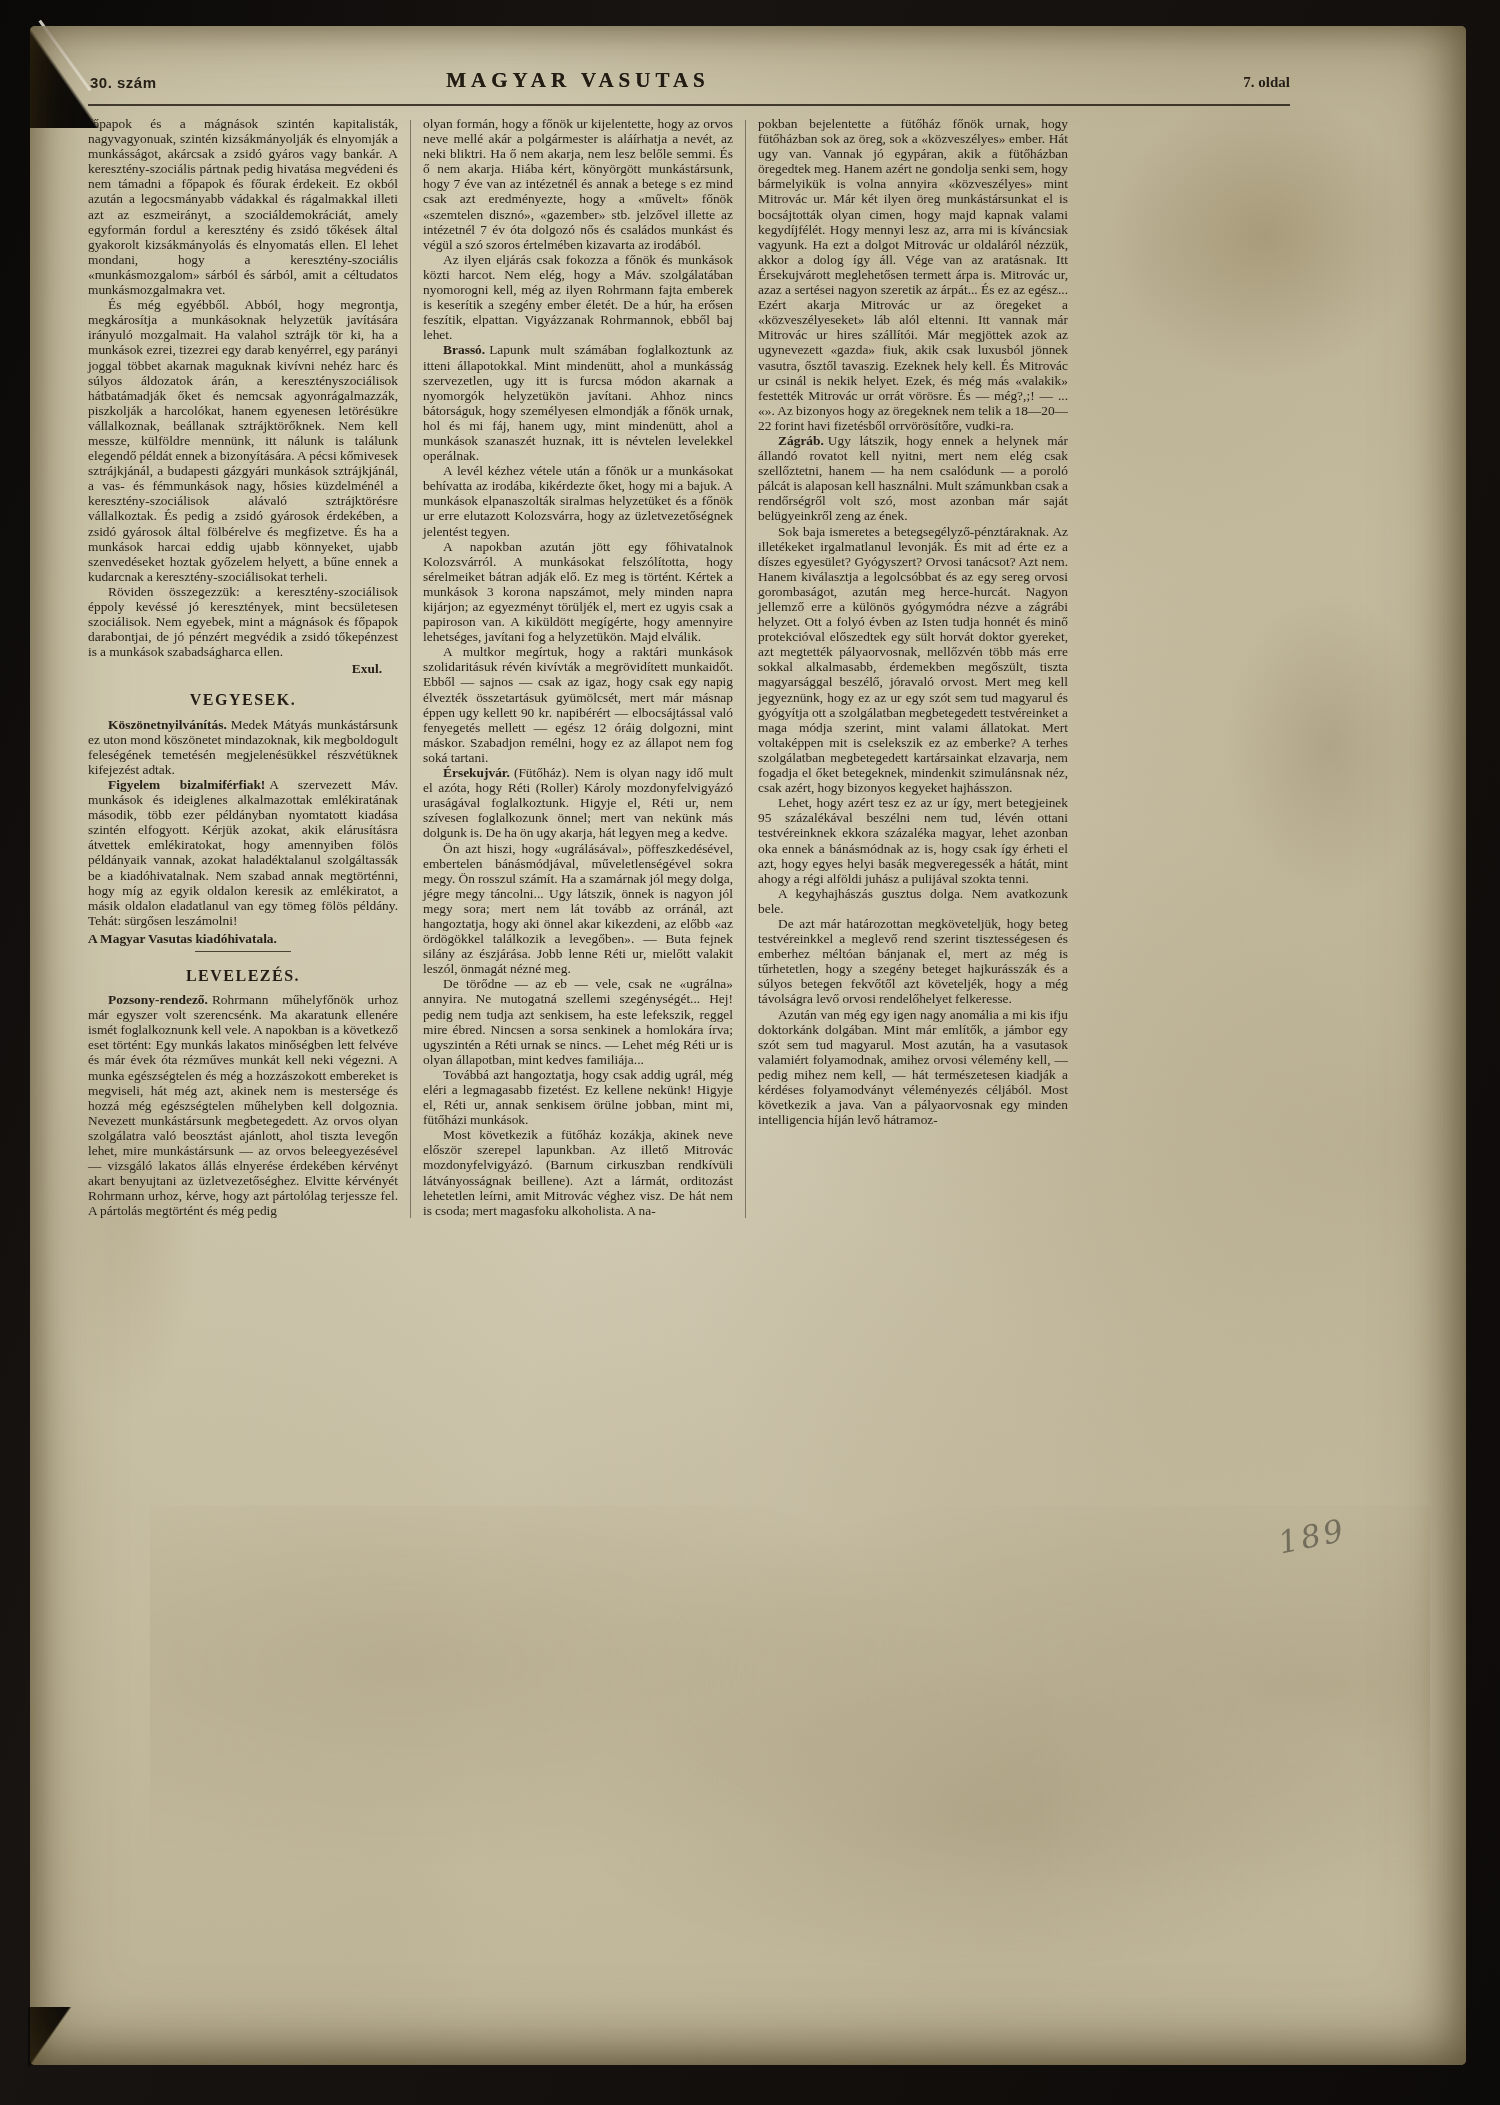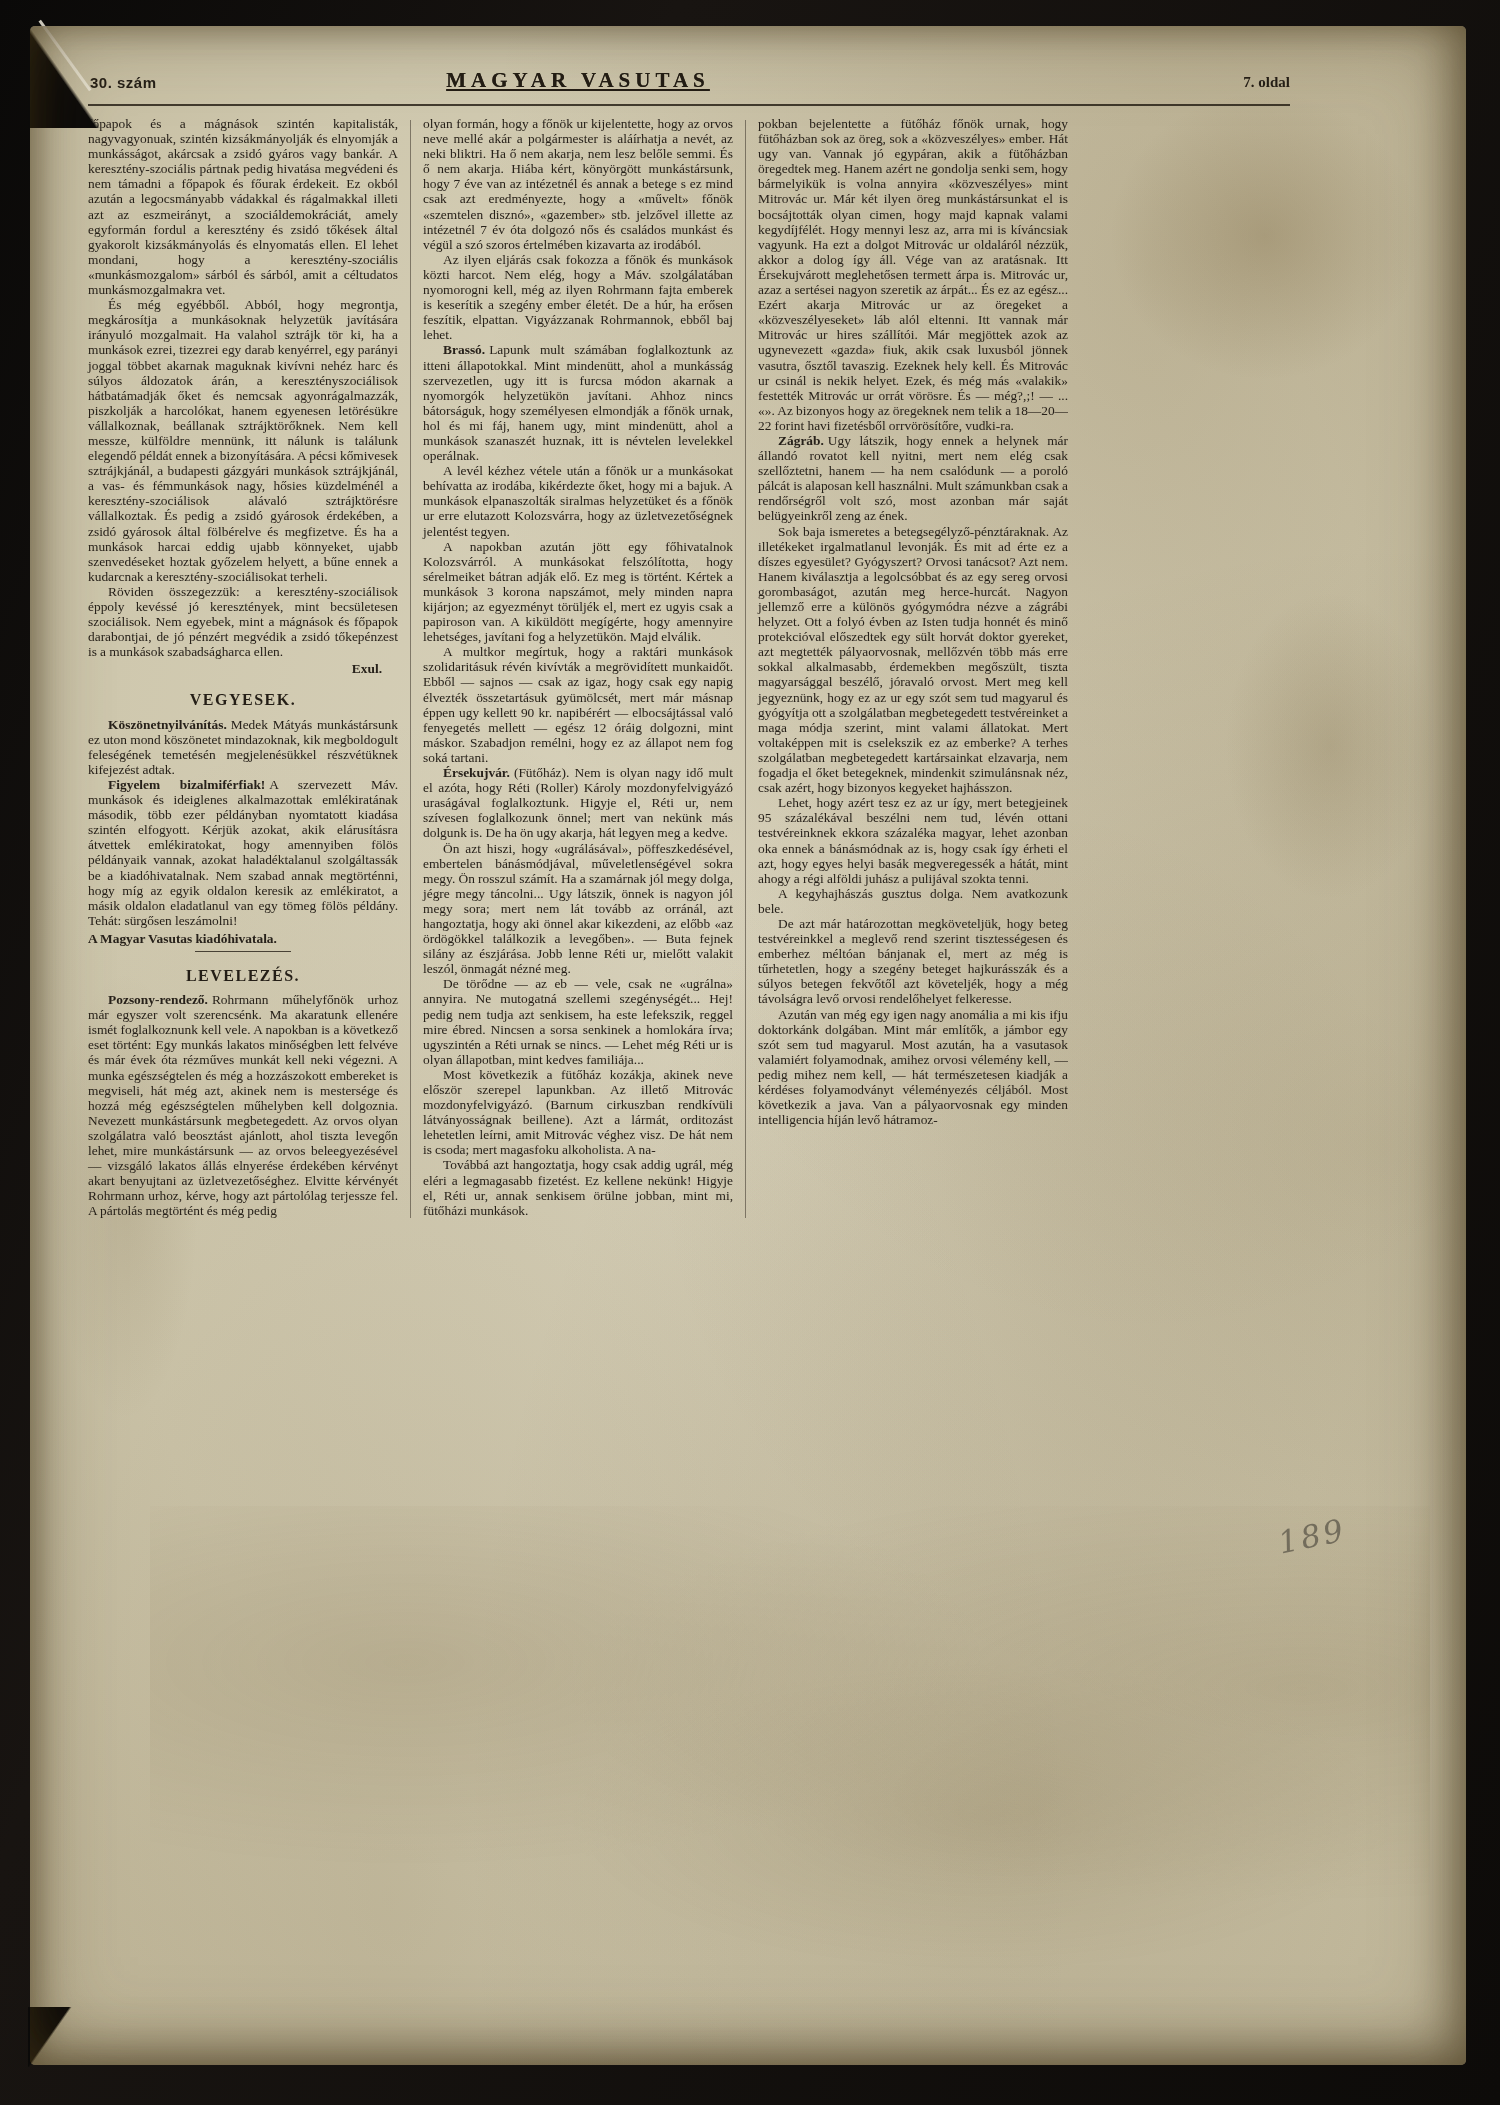--- a/index.html
+++ b/index.html
@@ -56,21 +56,21 @@
   .corner-bl {
     position:absolute; left:-2px; bottom:-2px; width:46px; height:60px;
     background:linear-gradient(-55deg, rgba(11,10,9,0) 50%, #0b0a09 53%);
   }
 
   .masthead { position:absolute; left:58px; top:42px; width:1202px; height:30px; color:#241e16; }
   .issue   { position:absolute; left:2px; top:6px; font-family:"Liberation Sans",sans-serif;
              font-weight:700; font-size:15px; letter-spacing:.5px; }
   .title   { position:absolute; left:0; top:0; width:980px; margin:0; text-align:center;
              font-size:21px; font-weight:700; letter-spacing:5px; color:#221c14;
-             text-shadow:0 0 .6px rgba(34,28,20,.8);text-decoration:underline; }
+             text-shadow:0 0 .6px rgba(34,28,20,.8); }
   .pageno  { position:absolute; right:0; top:6px; font-family:Liberation Serif, serif;
              font-weight:700; font-size:15px; }
   .head-rule { position:absolute; left:58px; top:78px; width:1202px; height:0;
                border-top:2px solid rgba(35,28,18,.82); }
 
   .text-block { position:absolute; left:58px; top:90px; width:980px; display:flex;
                 align-items:stretch; color:#27211a; }
   .col { width:310px; font-size:13.4px; line-height:15.1px; text-align:justify;
          hyphens:auto; -webkit-hyphens:auto; word-spacing:-0.2px; }
   .col-rule { width:0; border-left:1px solid rgba(43,36,28,.5); margin:4px 12px 0 12px; }
@@ -124,22 +124,22 @@
       <section class="col">
           <p class="para noindent"><span>olyan formán, hogy a főnök ur kijelentette, hogy az orvos neve mellé akár a polgármester is aláírhatja a nevét, az neki bliktri. Ha ő nem akarja, nem lesz belőle semmi. És ő nem akarja. Hiába kért, könyörgött munkástársunk, hogy 7 éve van az intézetnél és annak a betege s ez mind csak azt eredményezte, hogy a «művelt» főnök «szemtelen disznó», «gazember» stb. jelzővel illette az intézetnél 7 év óta dolgozó nős és családos munkást és végül a szó szoros értelmében kizavarta az irodából.</span></p>
           <p class="para"><span>Az ilyen eljárás csak fokozza a főnök és munkások közti harcot. Nem elég, hogy a Máv. szolgálatában nyomorogni kell, még az ilyen Rohrmann fajta emberek is keserítik a szegény ember életét. De a húr, ha erősen feszítik, elpattan. Vigyázzanak Rohrmannok, ebből baj lehet.</span></p>
           <p class="para"><b class="lead">Brassó.</b><span>Lapunk mult számában foglalkoztunk az itteni állapotokkal. Mint mindenütt, ahol a munkásság szervezetlen, ugy itt is furcsa módon akarnak a nyomorgók helyzetükön javítani. Ahhoz nincs bátorságuk, hogy személyesen elmondják a főnök urnak, hol és mi fáj, hanem ugy, mint mindenütt, ahol a munkások szanaszét huznak, itt is névtelen levelekkel operálnak.</span></p>
           <p class="para"><span>A levél kézhez vétele után a főnök ur a munkásokat behívatta az irodába, kikérdezte őket, hogy mi a bajuk. A munkások elpanaszolták siralmas helyzetüket és a főnök ur erre elutazott Kolozsvárra, hogy az üzletvezetőségnek jelentést tegyen.</span></p>
           <p class="para"><span>A napokban azután jött egy főhivatalnok Kolozsvárról. A munkásokat felszólította, hogy sérelmeiket bátran adják elő. Ez meg is történt. Kértek a munkások 3 korona napszámot, mely minden napra kijárjon; az egyezményt törüljék el, mert ez ugyis csak a papiroson van. A kiküldött megígérte, hogy amennyire lehetséges, javítani fog a helyzetükön. Majd elválik.</span></p>
           <p class="para"><span>A multkor megírtuk, hogy a raktári munkások szolidaritásuk révén kivívták a megrövidített munkaidőt. Ebből — sajnos — csak az igaz, hogy csak egy napig élvezték összetartásuk gyümölcsét, mert már másnap éppen ugy kellett 90 kr. napibérért — elbocsájtással való fenyegetés mellett — egész 12 óráig dolgozni, mint máskor. Szabadjon remélni, hogy ez az állapot nem fog soká tartani.</span></p>
           <p class="para"><b class="lead">Érsekujvár.</b><span>(Fütőház). Nem is olyan nagy idő mult el azóta, hogy Réti (Roller) Károly mozdonyfelvigyázó uraságával foglalkoztunk. Higyje el, Réti ur, nem szívesen foglalkozunk önnel; mert van nekünk más dolgunk is. De ha ön ugy akarja, hát legyen meg a kedve.</span></p>
           <p class="para"><span>Ön azt hiszi, hogy «ugrálásával», pöffeszkedésével, embertelen bánásmódjával, műveletlenségével sokra megy. Ön rosszul számít. Ha a szamárnak jól megy dolga, jégre megy táncolni... Ugy látszik, önnek is nagyon jól megy sora; mert nem lát tovább az orránál, azt hangoztatja, hogy aki önnel akar kikezdeni, az előbb «az ördögökkel találkozik a levegőben». — Buta fejnek silány az észjárása. Jobb lenne Réti ur, mielőtt valakit leszól, önmagát nézné meg.</span></p>
           <p class="para"><span>De törődne — az eb — vele, csak ne «ugrálna» annyira. Ne mutogatná szellemi szegénységét... Hej! pedig nem tudja azt senkisem, ha este lefekszik, reggel mire ébred. Nincsen a sorsa senkinek a homlokára írva; ugyszintén a Réti urnak se nincs. — Lehet még Réti ur is olyan állapotban, mint kedves familiája...</span></p>
+          <p class="para"><span>Továbbá azt hangoztatja, hogy csak addig ugrál, még eléri a legmagasabb fizetést. Ez kellene nekünk! Higyje el, Réti ur, annak senkisem örülne jobban, mint mi, fütőházi munkások.</span></p>
           <p class="para"><span>Most következik a fütőház kozákja, akinek neve először szerepel lapunkban. Az illető Mitrovác mozdonyfelvigyázó. (Barnum cirkuszban rendkívüli látványosságnak beillene). Azt a lármát, orditozást lehetetlen leírni, amit Mitrovác véghez visz. De hát nem is csoda; mert magasfoku alkoholista. A na-</span></p>
-          <p class="para"><span>Továbbá azt hangoztatja, hogy csak addig ugrál, még eléri a legmagasabb fizetést. Ez kellene nekünk! Higyje el, Réti ur, annak senkisem örülne jobban, mint mi, fütőházi munkások.</span></p>
         </section>
       <div class="col-rule"></div>
       <section class="col">
           <p class="para noindent"><span>pokban bejelentette a fütőház főnök urnak, hogy fütőházban sok az öreg, sok a «közveszélyes» ember. Hát ugy van. Vannak jó egypáran, akik a fütőházban öregedtek meg. Hanem azért ne gondolja senki sem, hogy bármelyikük is volna annyira «közveszélyes» mint Mitrovác ur. Már két ilyen öreg munkástársunkat el is bocsájtották olyan cimen, hogy majd kapnak valami kegydíjfélét. Hogy mennyi lesz az, arra mi is kíváncsiak vagyunk. Ha ezt a dolgot Mitrovác ur oldaláról nézzük, akkor a dolog így áll. Vége van az aratásnak. Itt Érsekujvárott meglehetősen termett árpa is. Mitrovác ur, azaz a sertései nagyon szeretik az árpát... És ez az egész... Ezért akarja Mitrovác ur az öregeket a «közveszélyeseket» láb alól eltenni. Itt vannak már Mitrovác ur hires szállítói. Már megjöttek azok az ugynevezett «gazda» fiuk, akik csak luxusból jönnek vasutra, ősztől tavaszig. Ezeknek hely kell. És Mitrovác ur csinál is nekik helyet. Ezek, és még más «valakik» festették Mitrovác ur orrát vörösre. És — még?,;! — ... «». Az bizonyos hogy az öregeknek nem telik a 18—20—22 forint havi fizetésből orrvörösítőre, vudki-ra.</span></p>
           <p class="para"><b class="lead">Zágráb.</b><span>Ugy látszik, hogy ennek a helynek már állandó rovatot kell nyitni, mert nem elég csak szellőztetni, hanem — ha nem csalódunk — a poroló pálcát is alaposan kell használni. Mult számunkban csak a rendőrségről volt szó, most azonban már saját belügyeinkről zeng az ének.</span></p>
           <p class="para"><span>Sok baja ismeretes a betegsegélyző-pénztáraknak. Az illetékeket irgalmatlanul levonják. És mit ad érte ez a díszes egyesület? Gyógyszert? Orvosi tanácsot? Azt nem. Hanem kiválasztja a legolcsóbbat és az egy sereg orvosi gorombaságot, azután meg herce-hurcát. Nagyon jellemző erre a különös gyógymódra nézve a zágrábi helyzet. Ott a folyó évben az Isten tudja honnét és minő protekcióval előszedtek egy sült horvát doktor gyereket, azt megtették pályaorvosnak, mellőzvén több más erre sokkal alkalmasabb, érdemekben megőszült, tiszta magyarsággal beszélő, jóravaló orvost. Mert meg kell jegyeznünk, hogy ez az ur egy szót sem tud magyarul és gyógyítja ott a szolgálatban megbetegedett testvéreinket a maga módja szerint, mint valami állatokat. Mert voltaképpen mit is cselekszik ez az emberke? A terhes szolgálatban megbetegedett kartársainkat elzavarja, nem fogadja el őket betegeknek, mindenkit szimulánsnak néz, csak azért, hogy bizonyos kegyeket hajhásszon.</span></p>
           <p class="para"><span>Lehet, hogy azért tesz ez az ur így, mert betegjeinek 95 százalékával beszélni nem tud, lévén ottani testvéreinknek ekkora százaléka magyar, lehet azonban oka ennek a bánásmódnak az is, hogy csak így érheti el azt, hogy egyes helyi basák megveregessék a hátát, mint ahogy a régi alföldi juhász a pulijával szokta tenni.</span></p>
           <p class="para"><span>A kegyhajhászás gusztus dolga. Nem avatkozunk bele.</span></p>
           <p class="para"><span>De azt már határozottan megköveteljük, hogy beteg testvéreinkkel a meglevő rend szerint tisztességesen és emberhez méltóan bánjanak el, mert az még is tűrhetetlen, hogy a szegény beteget hajkurásszák és a súlyos betegen fekvőtől azt követeljék, hogy a még távolságra levő orvosi rendelőhelyet felkeresse.</span></p>
           <p class="para"><span>Azután van még egy igen nagy anomália a mi kis ifju doktorkánk dolgában. Mint már említők, a jámbor egy szót sem tud magyarul. Most azután, ha a vasutasok valamiért folyamodnak, amihez orvosi vélemény kell, — pedig mihez nem kell, — hát természetesen kiadják a kérdéses folyamodványt véleményezés céljából. Most következik a java. Van a pályaorvosnak egy minden intelligencia híján levő hátramoz-</span></p>

